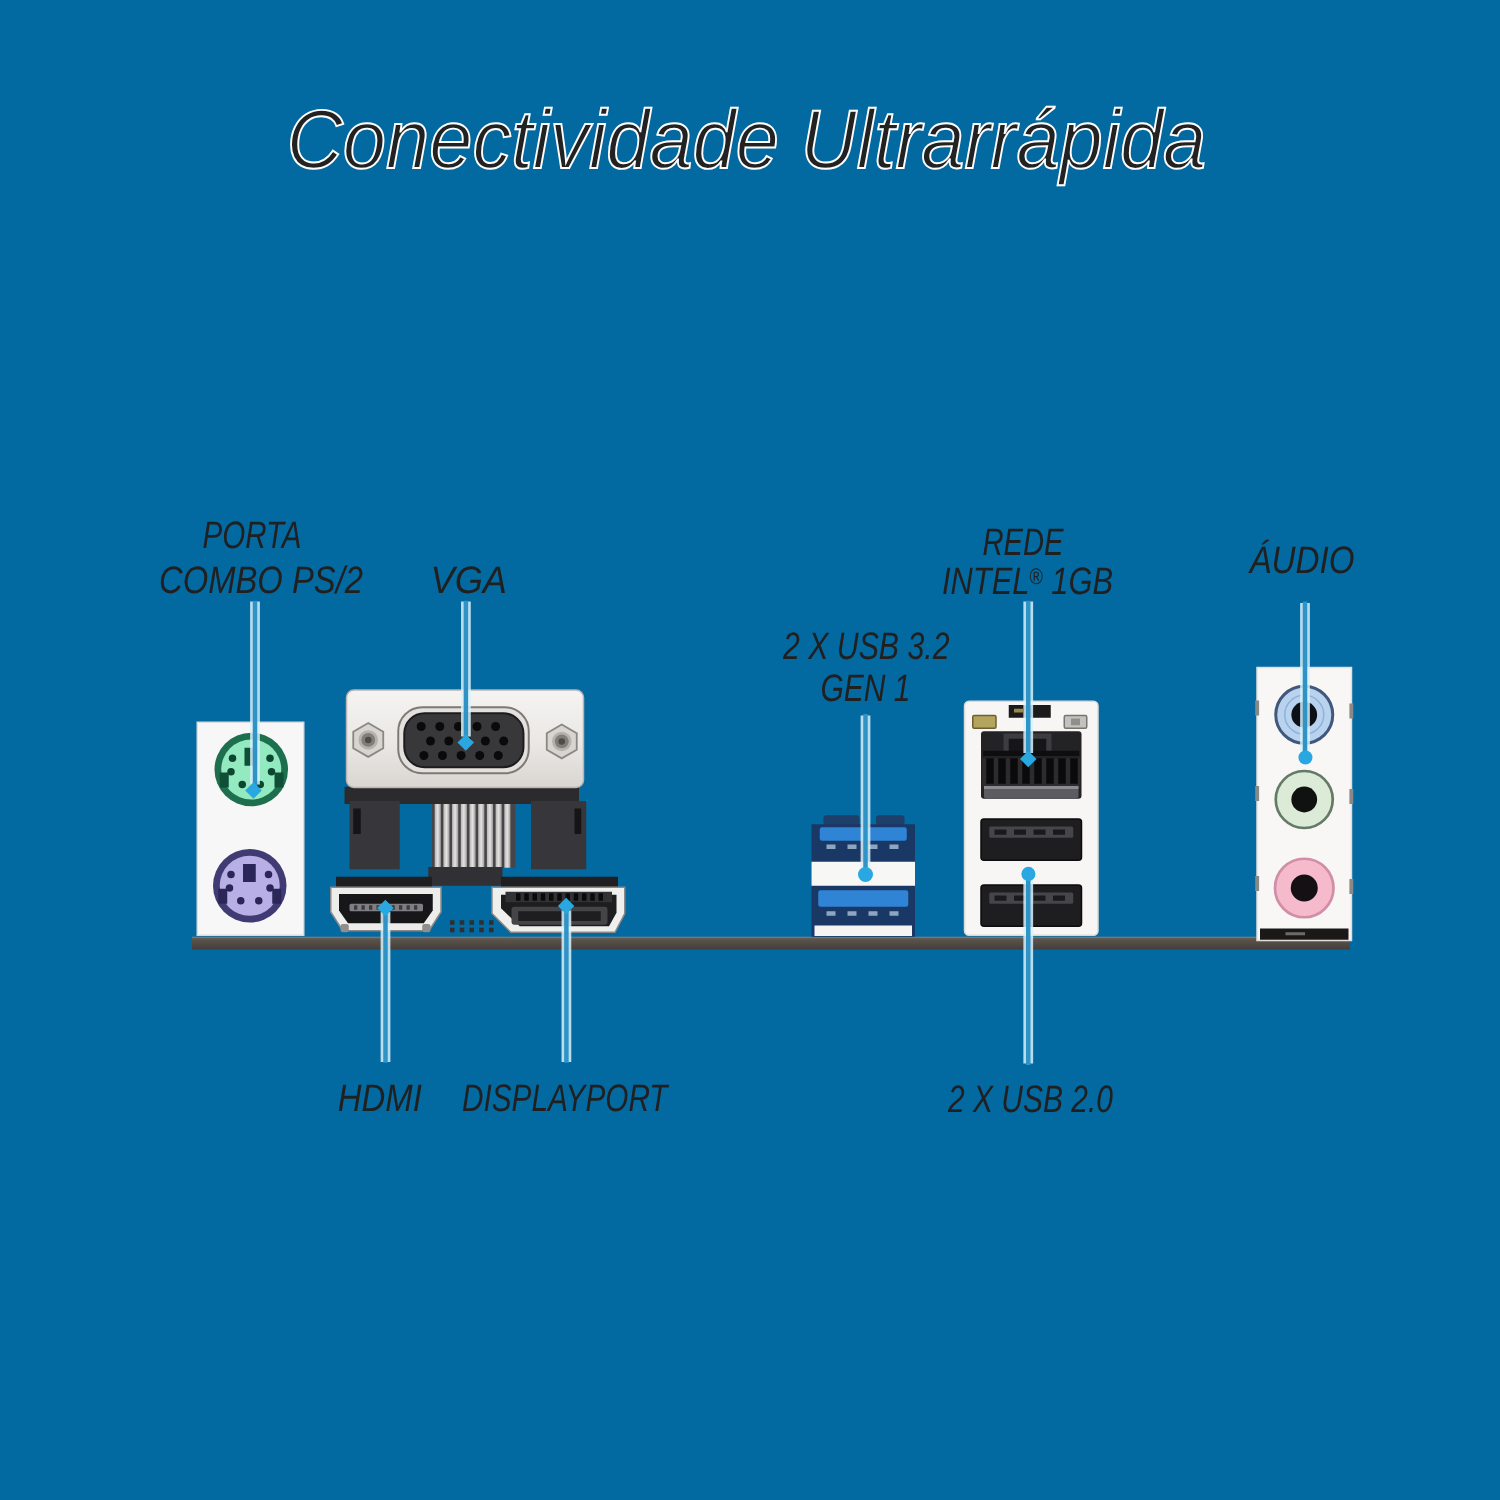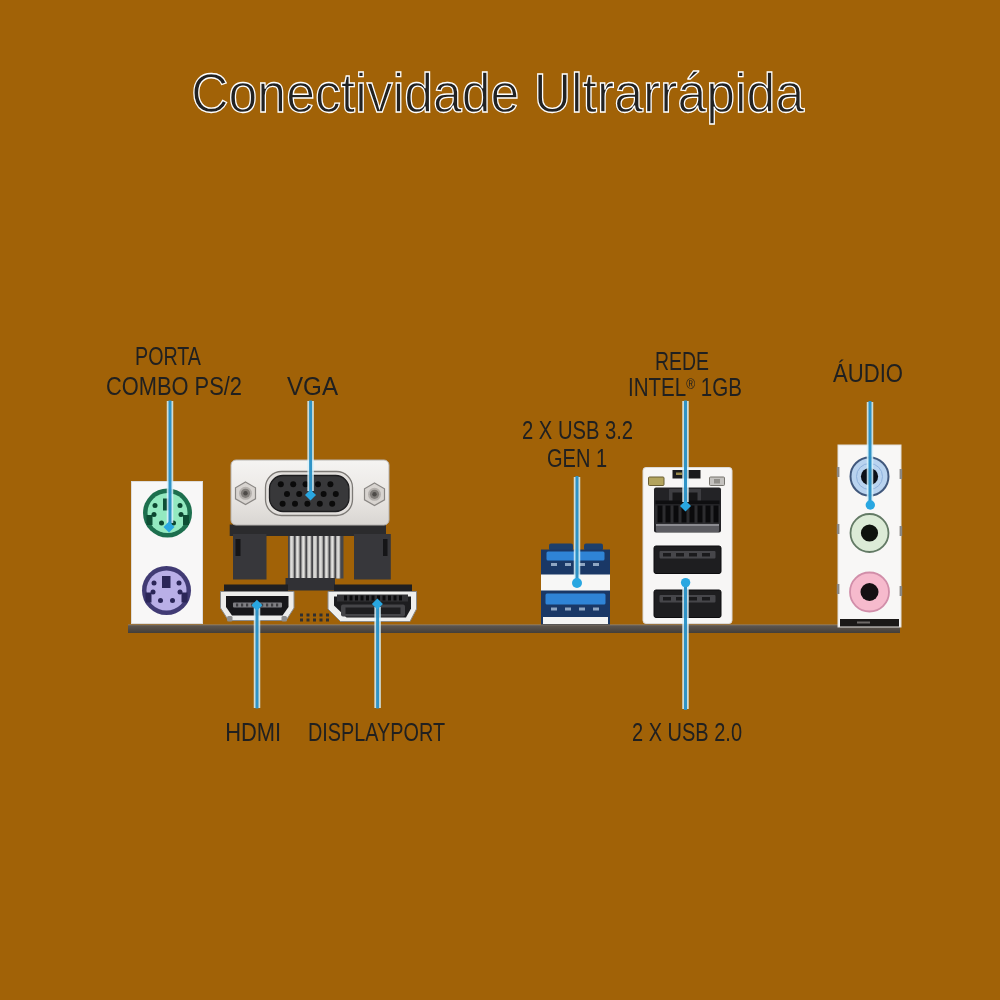--- a/index.html
+++ b/index.html
@@ -1,17 +1,17 @@
 <!DOCTYPE html>
 <html><head>
 <meta charset="utf-8">
 <style>
   html,body{margin:0;padding:0;background:#ffffff;}
-  #page{position:relative;width:1000px;height:1000px;background:#a16207;overflow:hidden;
-        font-family:"Liberation Sans", sans-serif;}
+  #page{position:relative;width:1000px;height:1000px;background:#0369a1;overflow:hidden;
+        font-family:"Liberation Sans", sans-serif;font-style:italic;}
   svg{position:absolute;left:0;top:0;}
   text{font-family:"Liberation Sans", sans-serif;}
 </style>
 </head>
 <body>
 <div id="page">
 <svg width="1000" height="1000" viewBox="0 0 1000 1000">
   <defs>
     <linearGradient id="gplate" x1="0" y1="0" x2="0" y2="1">
       <stop offset="0" stop-color="#f5f4f2"></stop>

